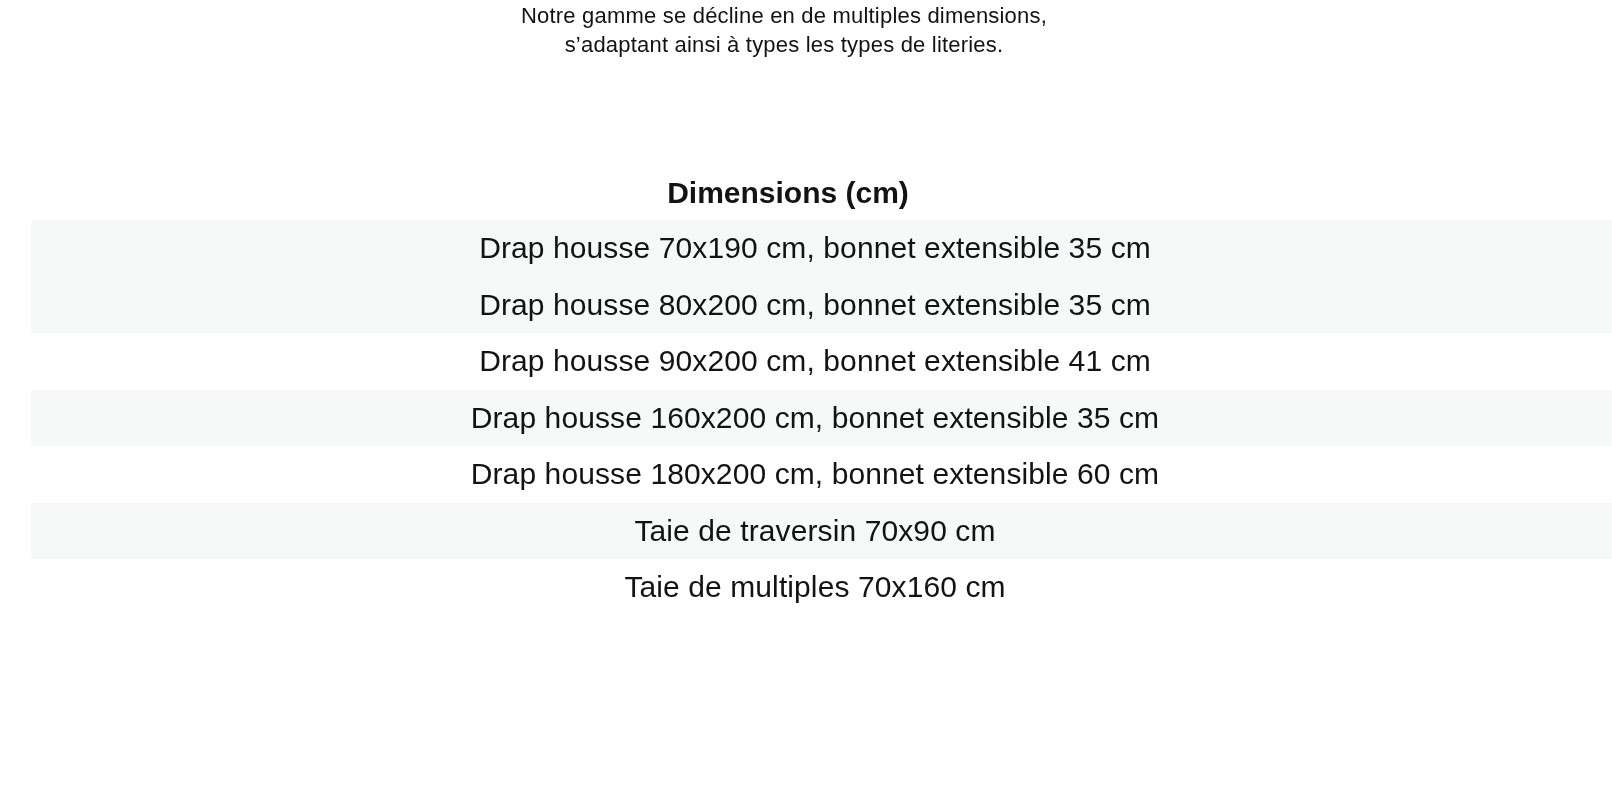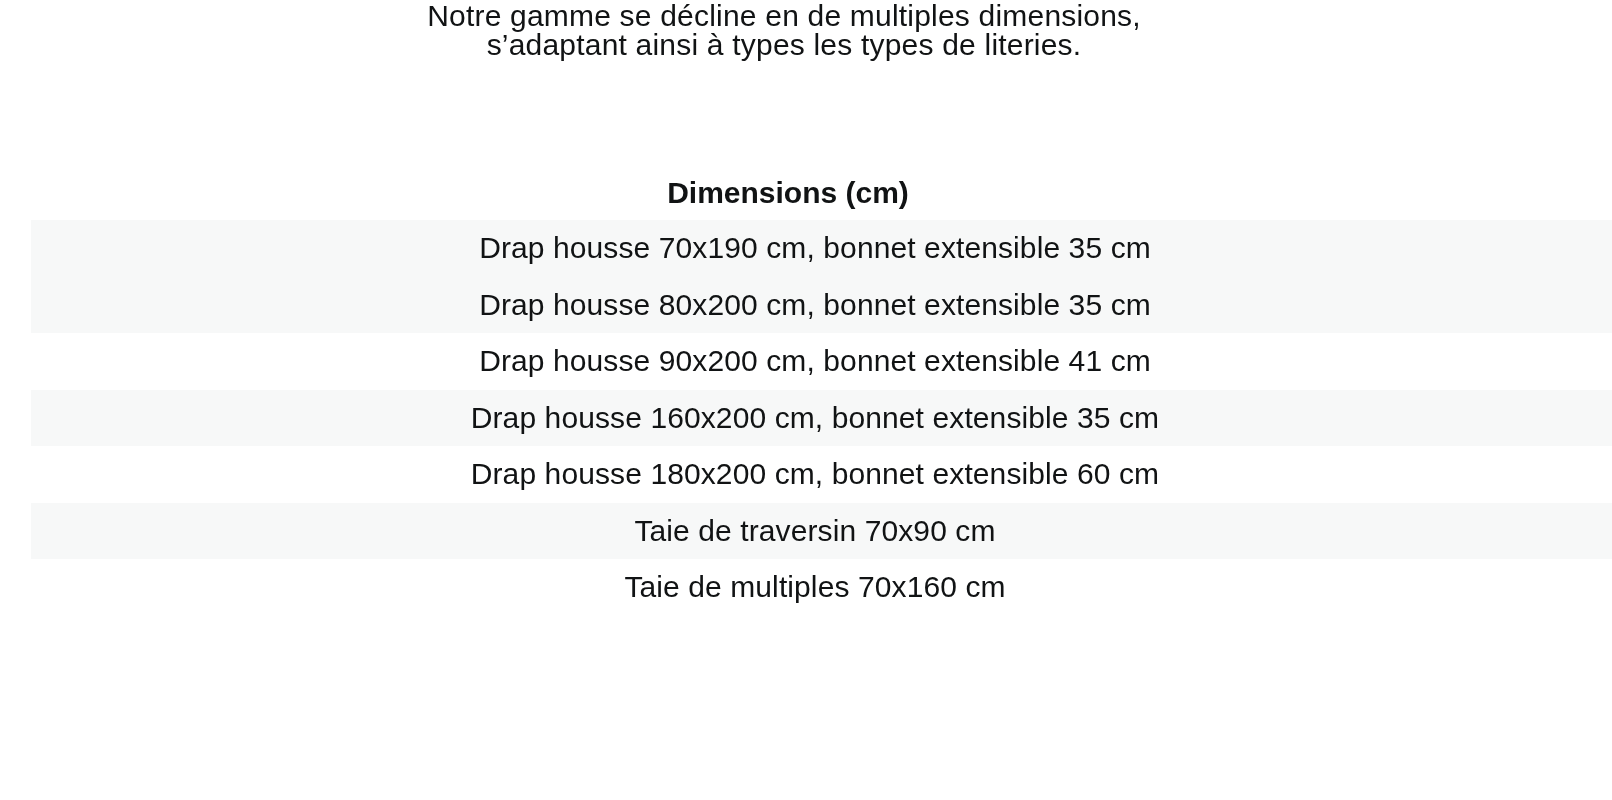--- a/index.html
+++ b/index.html
@@ -15,21 +15,21 @@
     font-family: "Liberation Sans", "DejaVu Sans", sans-serif;
     color: var(--text, #111314);
   }
   .intro {
     position: absolute;
     top: 1px;
     left: 0;
     width: 1568px;
     margin: 0;
     text-align: center;
-    font-size: 30px;
+    font-size: 22px;
     line-height: 29px;
     font-weight: 400;
     letter-spacing: 0.2px;
   }
   .table-title {
     position: absolute;
     top: 171px;
     left: 0;
     width: 1568px;
     margin: 4px;

